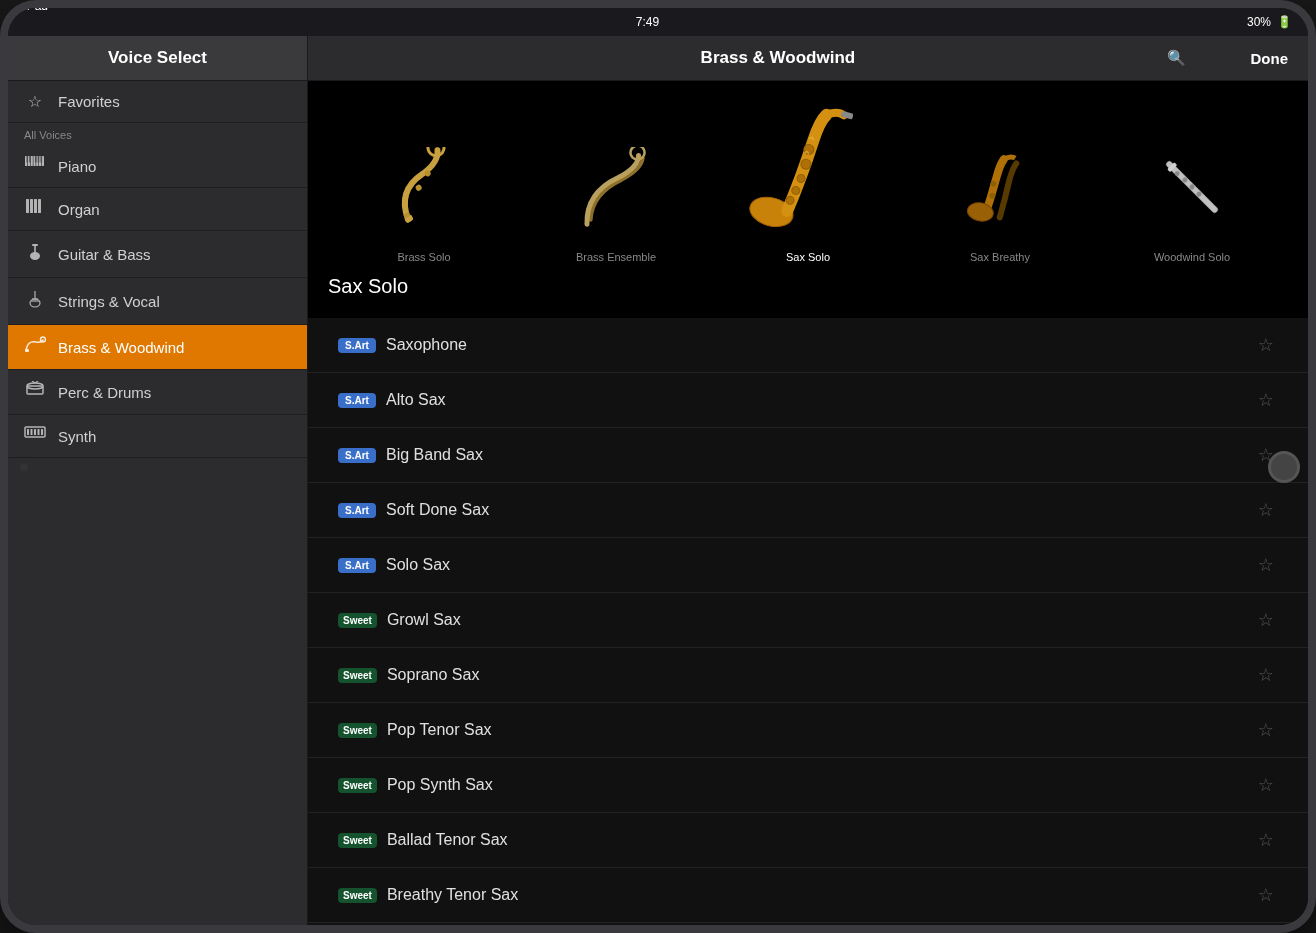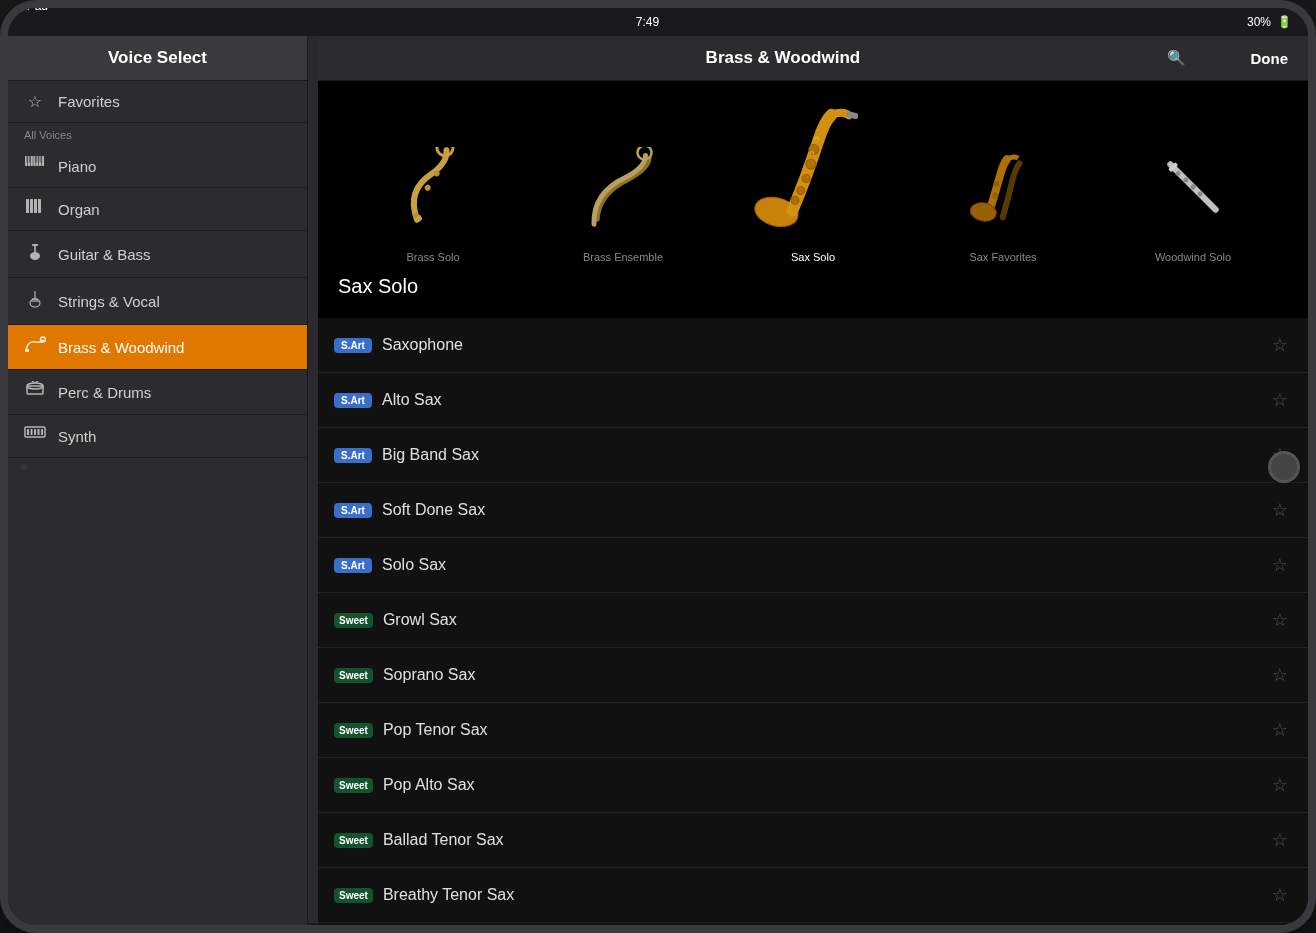--- a/index.html
+++ b/index.html
@@ -37,21 +37,20 @@
       flex-shrink: 0;
     }
     .status-left { display: flex; align-items: center; gap: 18px; flex-direction: column; }
     .status-center { font-weight: 500; }
     .status-right { display: flex; align-items: flex-start; gap: 6px; }
 
     .app-container {
       display: flex;
       flex: 1;
       overflow: hidden;
-      gap: 10px;
     }
 
     
     .sidebar {
       width: 300px;
       background: #2c2c2e;
       display: flex;
       flex-direction: column;
       border-right: 1px solid #1a1a1e;
       flex-shrink: 0;
@@ -180,21 +179,21 @@
       overflow-y: auto;
       background: #111;
     }
     .voice-list::-webkit-scrollbar { width: 4px; }
     .voice-list::-webkit-scrollbar-track { background: #1a1a1a; }
     .voice-list::-webkit-scrollbar-thumb { background: #444; border-radius: 2px; }
 
     .voice-row {
       display: flex;
       align-items: center;
-      padding: 12px 16px;
+      padding: 12px 30px;
       border-bottom: 1px solid #222;
       cursor: pointer;
       gap: 10px;
     }
 
     .voice-badge {
       border-radius: 4px;
       padding: 2px 5px;
       font-size: 10px;
       font-weight: 700;
@@ -446,21 +445,21 @@
                   <path d="M35 72 Q38 52 40 30 Q41 18 44 12" stroke="#b07008" stroke-width="8" fill="none" stroke-linecap="round"></path>
                   <ellipse cx="30" cy="68" rx="13" ry="9" fill="#9a6006" stroke="#7a4804" stroke-width="1"></ellipse>
                   <path d="M44 12 Q50 7 55 9" stroke="#b07008" stroke-width="5" fill="none"></path>
                   <circle cx="38" cy="38" r="3" fill="#906004"></circle>
                   <circle cx="39" cy="50" r="3" fill="#906004"></circle>
 
                   <path d="M50 70 Q52 52 53 32 Q54 20 57 14" stroke="#906004" stroke-width="6" fill="none" stroke-linecap="round" opacity="0.6"></path>
                 </g>
               </svg>
             </div>
-            <span class="carousel-label">Sax Favorites</span>
+            <span class="carousel-label">Sax Breathy</span>
           </div>
 
           <div class="carousel-item">
             <div class="carousel-image-area">
               <svg width="90" height="80" viewBox="0 0 90 80">
                 <g transform="rotate(-45, 45, 40)">
                   <rect x="42" y="5" width="6" height="70" rx="3" fill="#c0c0c0" stroke="#a0a0a0" stroke-width="0.5"></rect>
                   <circle cx="44" cy="20" r="2.5" fill="#888"></circle>
                   <circle cx="45" cy="30" r="2.5" fill="#888"></circle>
                   <circle cx="45" cy="40" r="2.5" fill="#888"></circle>
@@ -522,21 +521,21 @@
         </div>
 
         <div class="voice-row">
           <span class="voice-badge badge-sweet">Sweet</span>
           <span class="voice-name">Pop Tenor Sax</span>
           <span class="star-btn">☆</span>
         </div>
 
         <div class="voice-row">
           <span class="voice-badge badge-sweet">Sweet</span>
-          <span class="voice-name">Pop Alto Sax</span>
+          <span class="voice-name">Pop Synth Sax</span>
           <span class="star-btn">☆</span>
         </div>
 
         <div class="voice-row">
           <span class="voice-badge badge-sweet">Sweet</span>
           <span class="voice-name">Ballad Tenor Sax</span>
           <span class="star-btn">☆</span>
         </div>
 
         <div class="voice-row">

